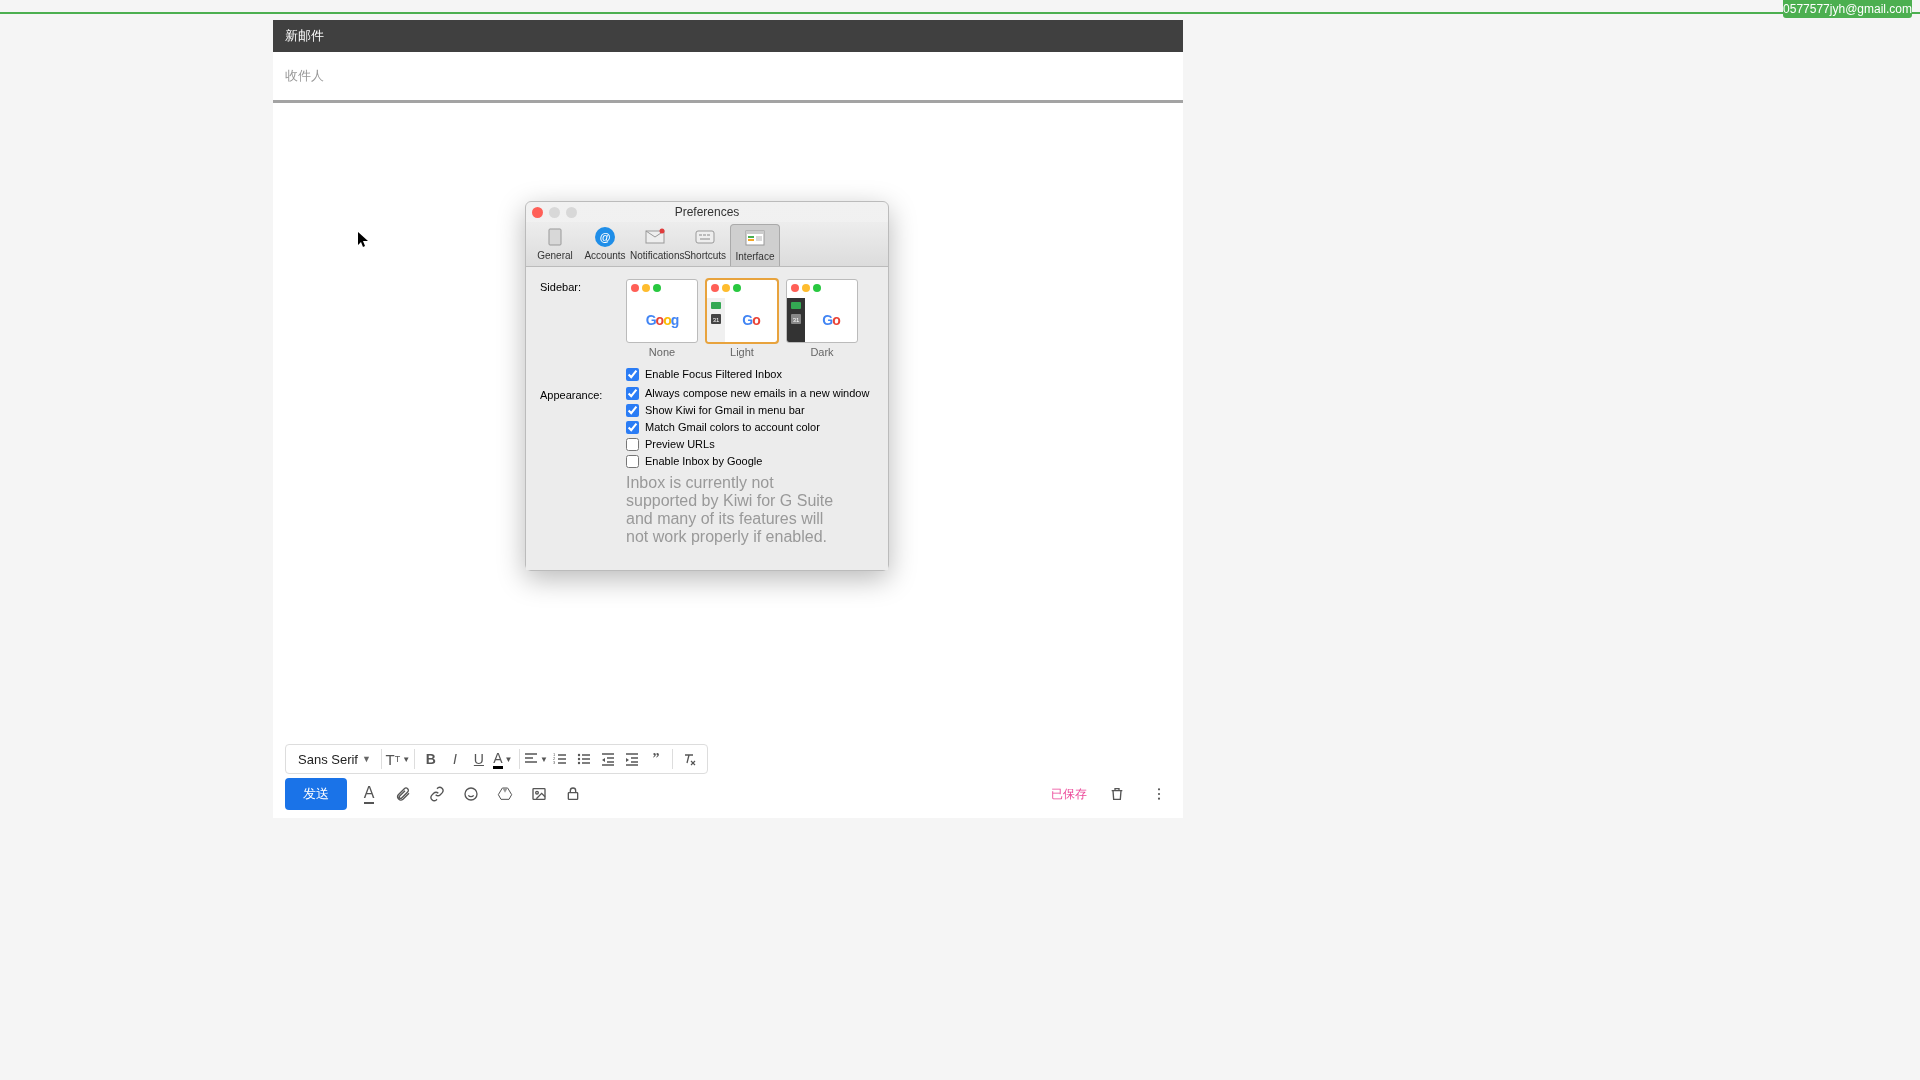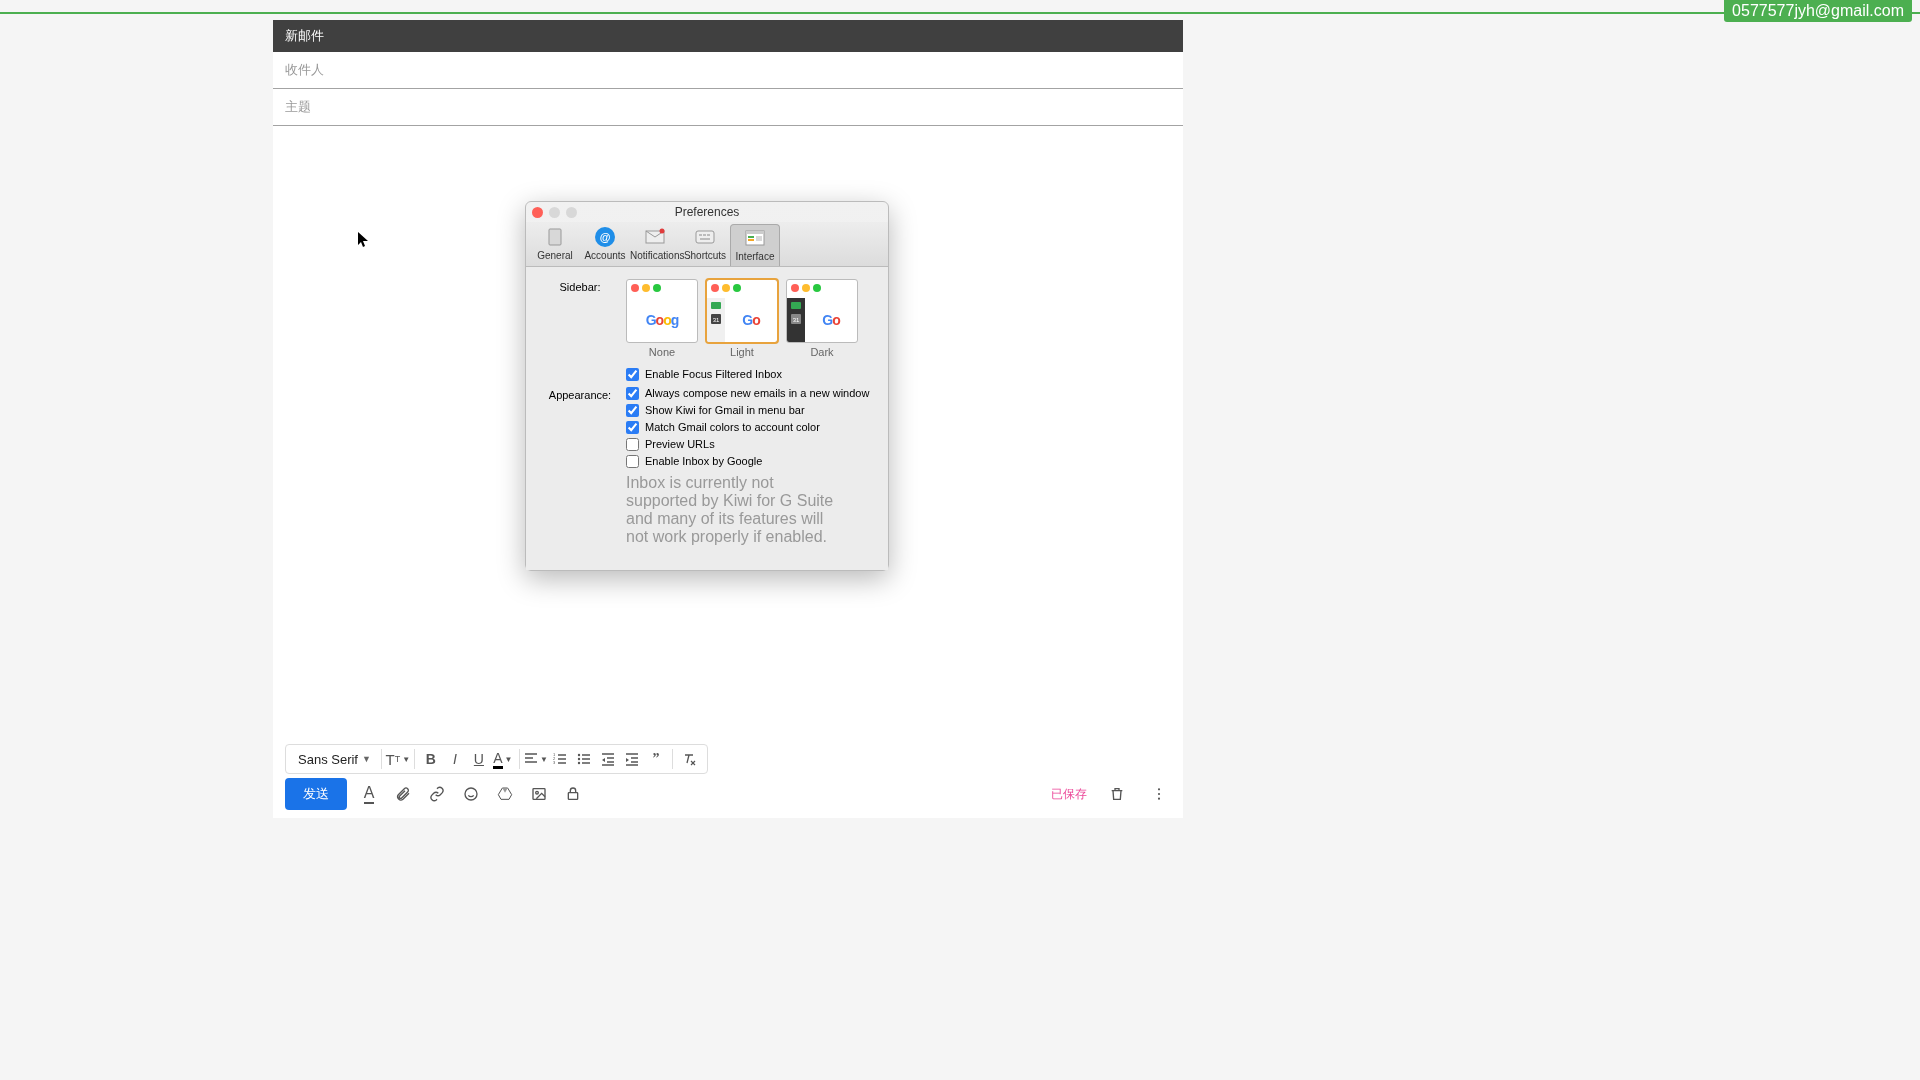--- a/index.html
+++ b/index.html
@@ -12,37 +12,37 @@
   position: relative;
 }
 .top-green-bar {
   position: absolute; top: 0; left: 0; right: 0; height: 14px;
   background: #f5f5f5;
   border-bottom: 2px solid #4caf50;
 }
 .account-badge {
   position: absolute; top: 0; right: 8px;
   background: #4caf50; color: #fff;
-  font-size: 16px; padding: 2px 8px;
+  font-size: 12px; padding: 2px 0;
   border-radius: 0 0 3px 3px;
   margin-left: 24px;
 }
 .compose-container {
   position: absolute;
   top: 20px; left: 273px; right: 737px;
   width: 910px; height: 798px;
   background: #fff;
 }
 .compose-header {
   background: #404040; color: #fff;
   padding: 7px 12px; font-size: 13px;
 }
 .field-row {
-  padding: 9px 12px;
-  border-bottom: 1px solid #a3a3a3;
+  padding: 15px 12px;
+  border-bottom: 3px solid #a3a3a3;
   color: #999; font-size: 13px;
 }
 .body-area {
   padding: 14px 12px;
   font-size: 13px; color: #222;
 }
 .format-toolbar {
   position: absolute; bottom: 44px; left: 12px;
   display: flex; align-items: center;
   border: 1px solid #ddd; border-radius: 4px;
@@ -117,21 +117,21 @@
 }
 .pref-tab.selected { background:#cfcfcf; border:1px solid #aaa; border-bottom:none; }
 .pref-tab .ticon {
   width:24px; height:22px; margin:0 auto 2px auto;
   display:flex; align-items:center; justify-content:center;
 }
 .prefs-body {
   background:#ececec; padding:12px 14px 14px 14px;
 }
 .row { display:flex; margin-bottom:10px; }
-.row-label { width:86px; text-align:center; padding-right:6px; font-size:11px; padding-top:2px; }
+.row-label { width:86px; text-align:left; padding-right:6px; font-size:11px; padding-top:2px; }
 .sidebar-opts { display:flex; gap:8px; }
 .sb-card { width:72px; }
 .sb-thumb {
   width:72px; height:64px; border:1px solid #bbb; border-radius:3px;
   background:#fff; overflow:hidden; position:relative;
 }
 .sb-thumb.selected { outline:2px solid #e8a33d; outline-offset:-1px; }
 .sb-tl { position:absolute; top:4px; left:4px; display:flex; gap:3px; }
 .sb-tl span{width:8px;height:8px;border-radius:50%;}
 .sbc{background:#ff5f57;} .sbm{background:#febc2e;} .sbx{background:#28c840;}
@@ -149,21 +149,20 @@
 </style>
 </head>
 <body>
 
 <div class="top-green-bar"></div>
 <div class="account-badge">0577577jyh@gmail.com</div>
 
 <div class="compose-container">
   <div class="compose-header">新邮件</div>
   <div class="field-row">收件人</div>
-  <div class="field-row">主题</div>
 
   <div class="format-toolbar">
     <div class="font-selector">
       <span>Sans Serif</span>
       <span class="caret">▼</span>
     </div>
     <div class="sep"></div>
     <div class="format-btn">
       <span style="font-size:15px">T</span>
         <span style="font-size:9px">T</span>

